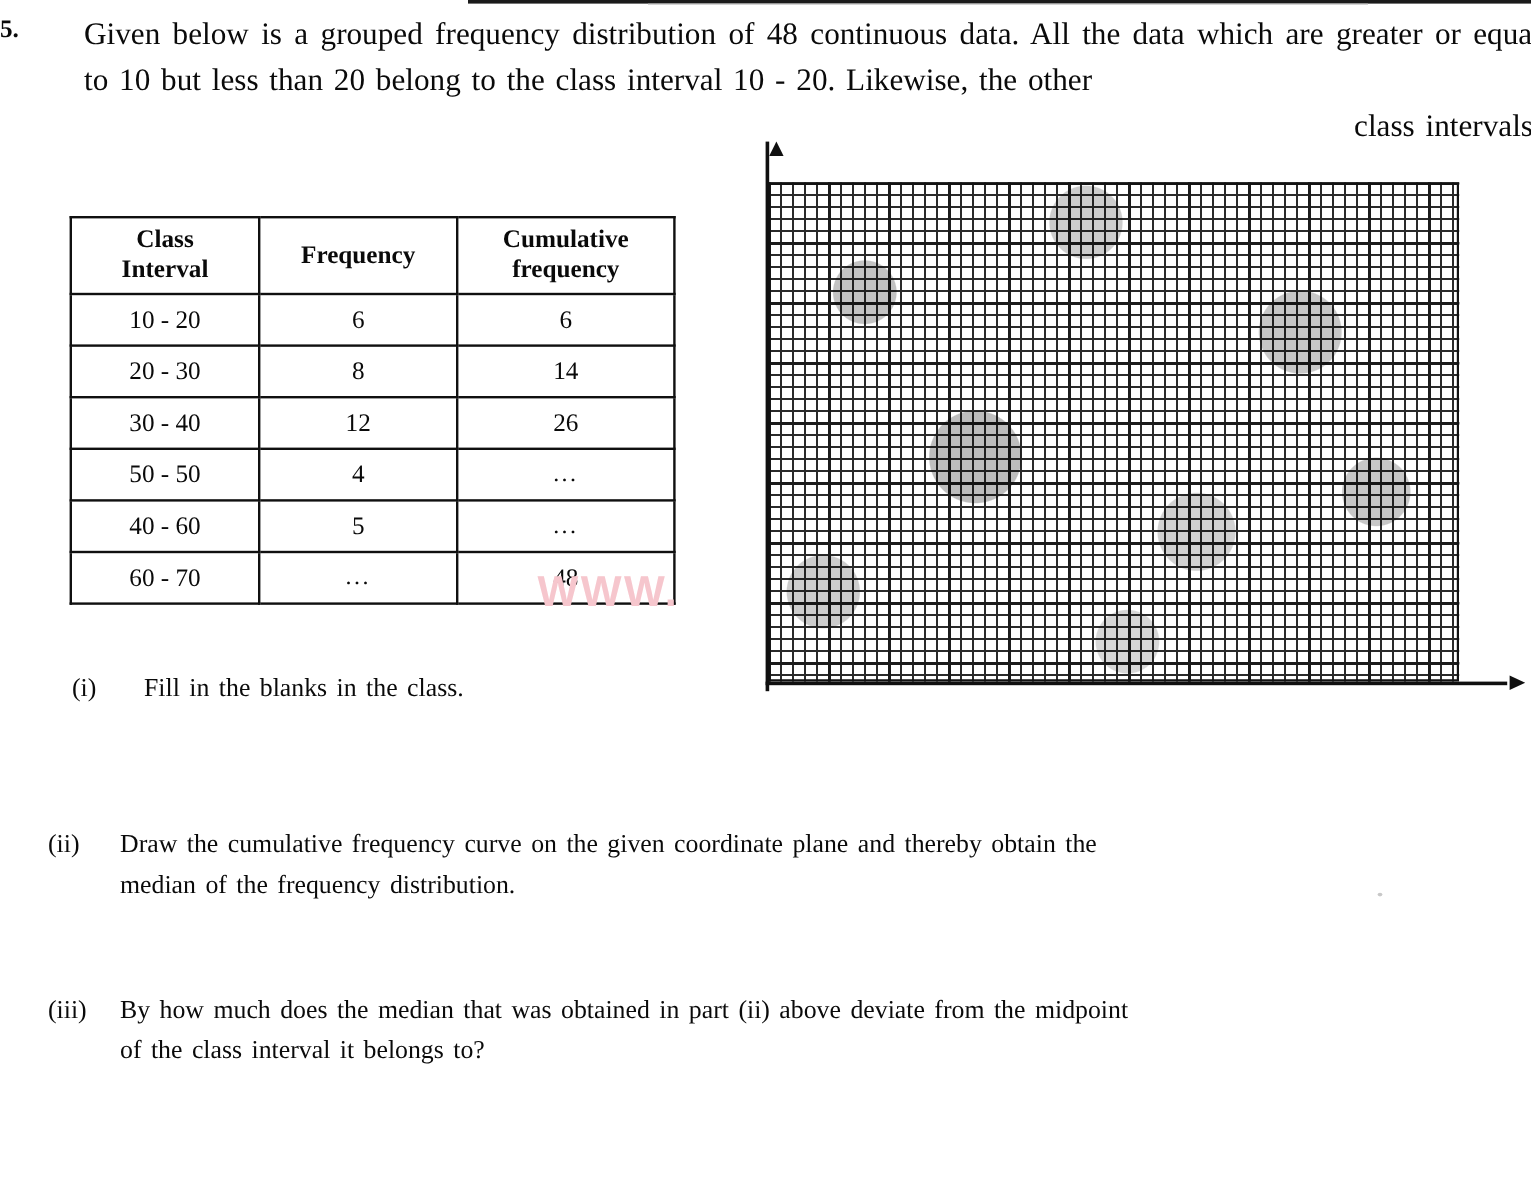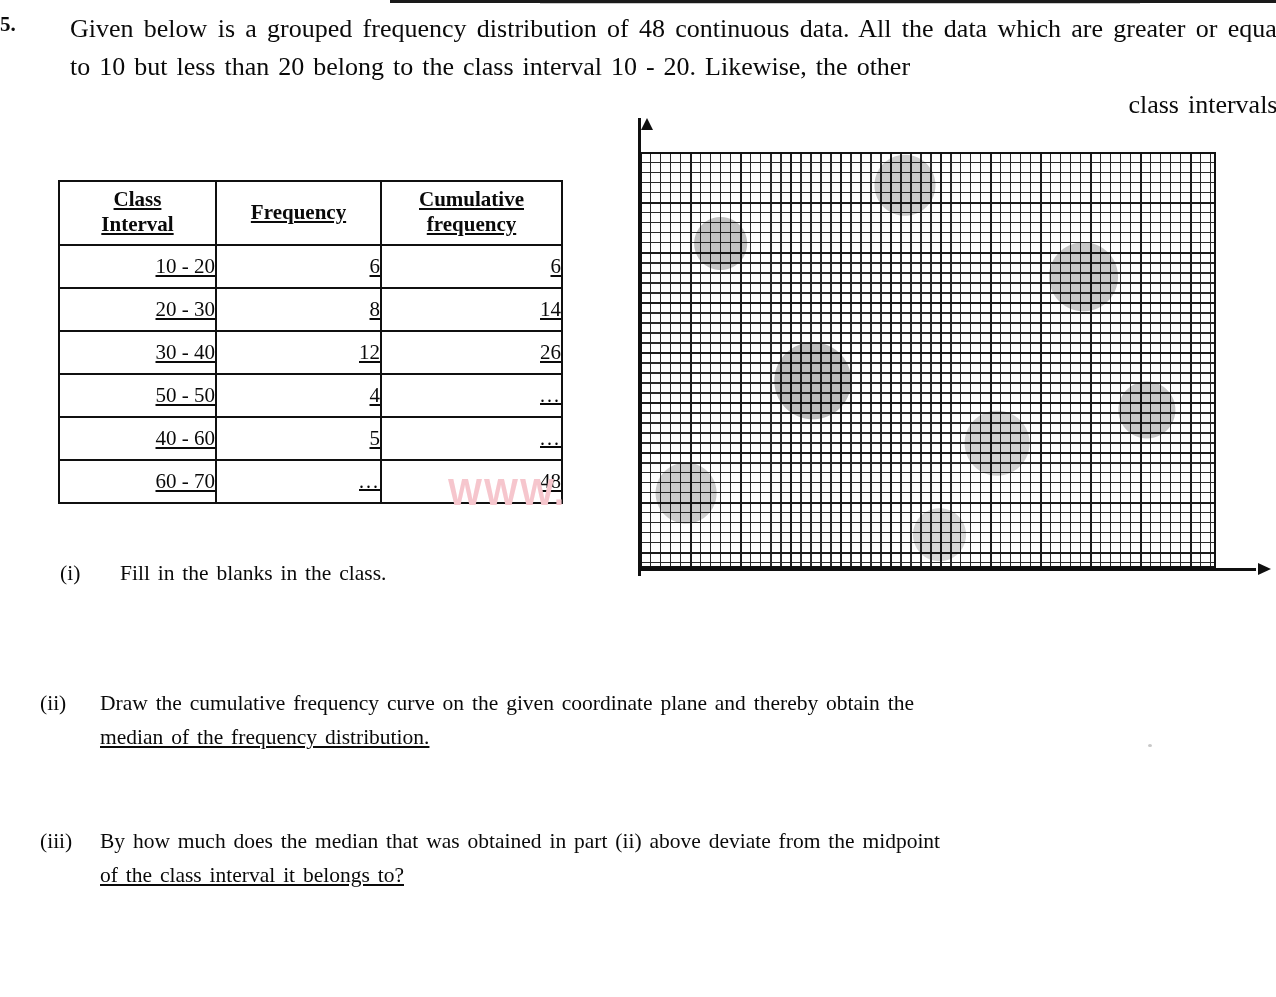--- a/index.html
+++ b/index.html
@@ -62,21 +62,20 @@
   .intro .lastline {
     display: block;
     text-align: right;
   }
 
   
   .data-table-wrap {
     position: absolute;
     left: 58px;
     top: 180px;
-    text-decoration: underline;
   }
   table.data-table {
     border-collapse: collapse;
     font-size: 21px;
   }
   table.data-table th,
   table.data-table td {
     border: 2px solid #101010;
     text-align: center;
     font-weight: normal;
@@ -87,21 +86,20 @@
     line-height: 25px;
     padding: 5px 6px 7px 6px;
     vertical-align: middle;
   }
   .col-ci  { width: 143px; }
   .col-f   { width: 151px; }
   .col-cf  { width: 167px; border-radius: 25px; }
   table.data-table td {
     height: 41px;
     line-height: 41px;
-    text-align: right;
   }
   .dots {
     letter-spacing: 2px;
     font-size: 20px;
   }
 
   
   .watermark {
     position: absolute;
     left: 448px;
@@ -220,21 +218,20 @@
   #sub-ii  { left: 40px; top: 686px; width: 1236px; }
   #sub-iii { left: 40px; top: 824px; width: 1236px; }
   #sub-ii .body, #sub-iii .body {
     text-align: justify;
     text-justify: inter-word;
   }
   #sub-ii .body .lastline,
   #sub-iii .body .lastline {
     display: block;
     text-align: left;
-    text-decoration: underline;
   }
   
   .speck {
     position: absolute;
     left: 1148px;
     top: 744px;
     width: 4px;
     height: 3px;
     background: #c8c8c8;
     border-radius: 50%;

